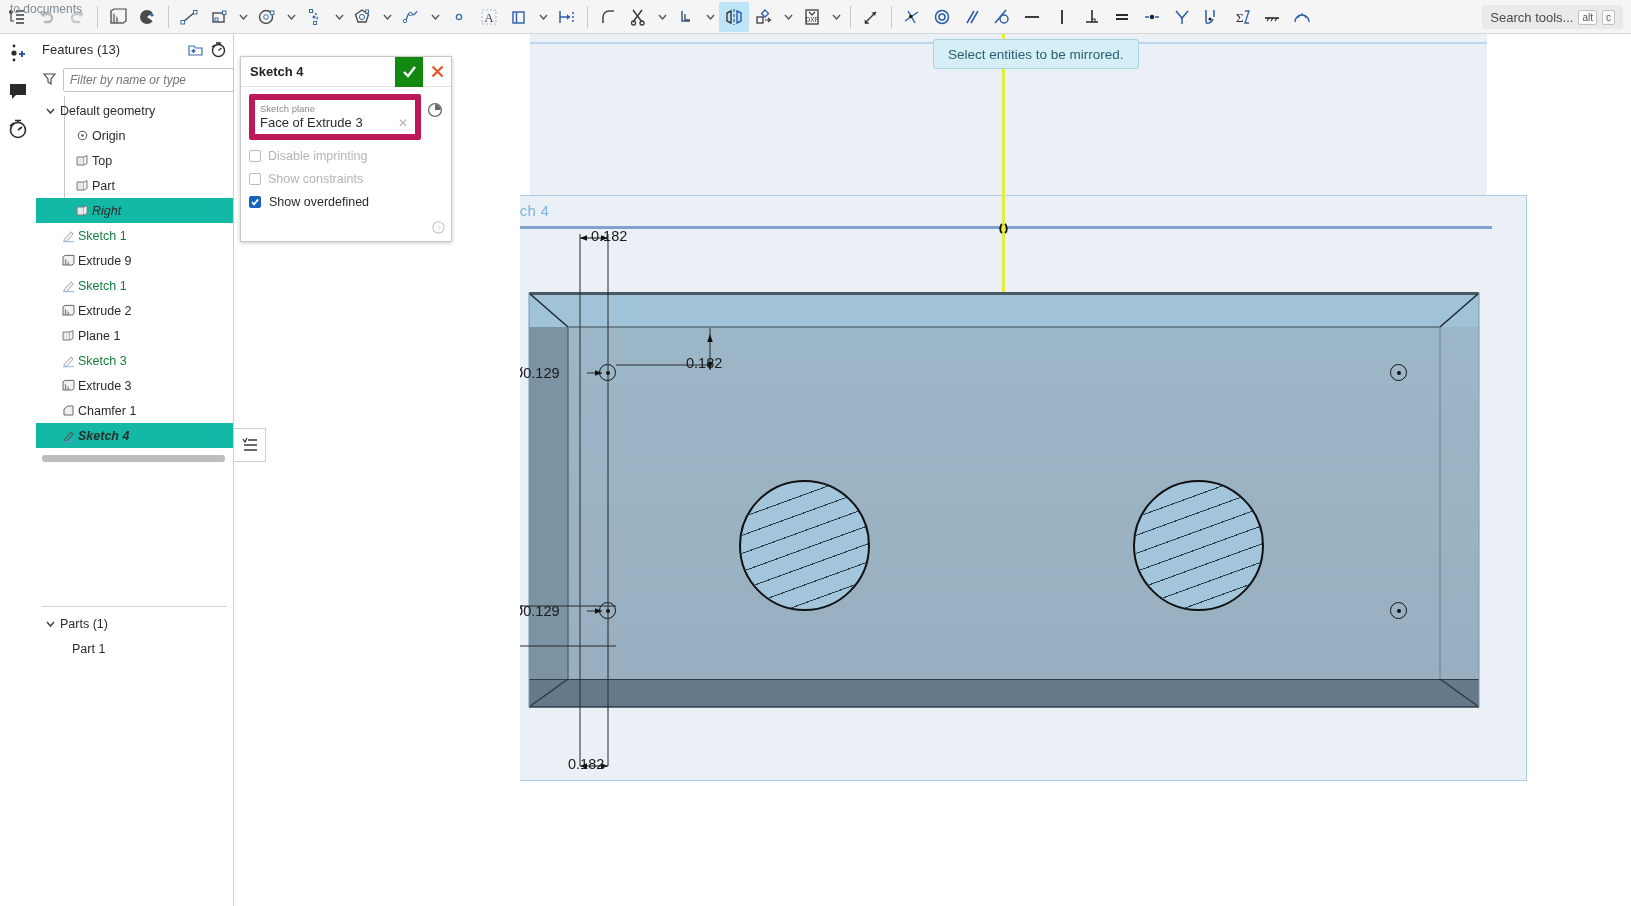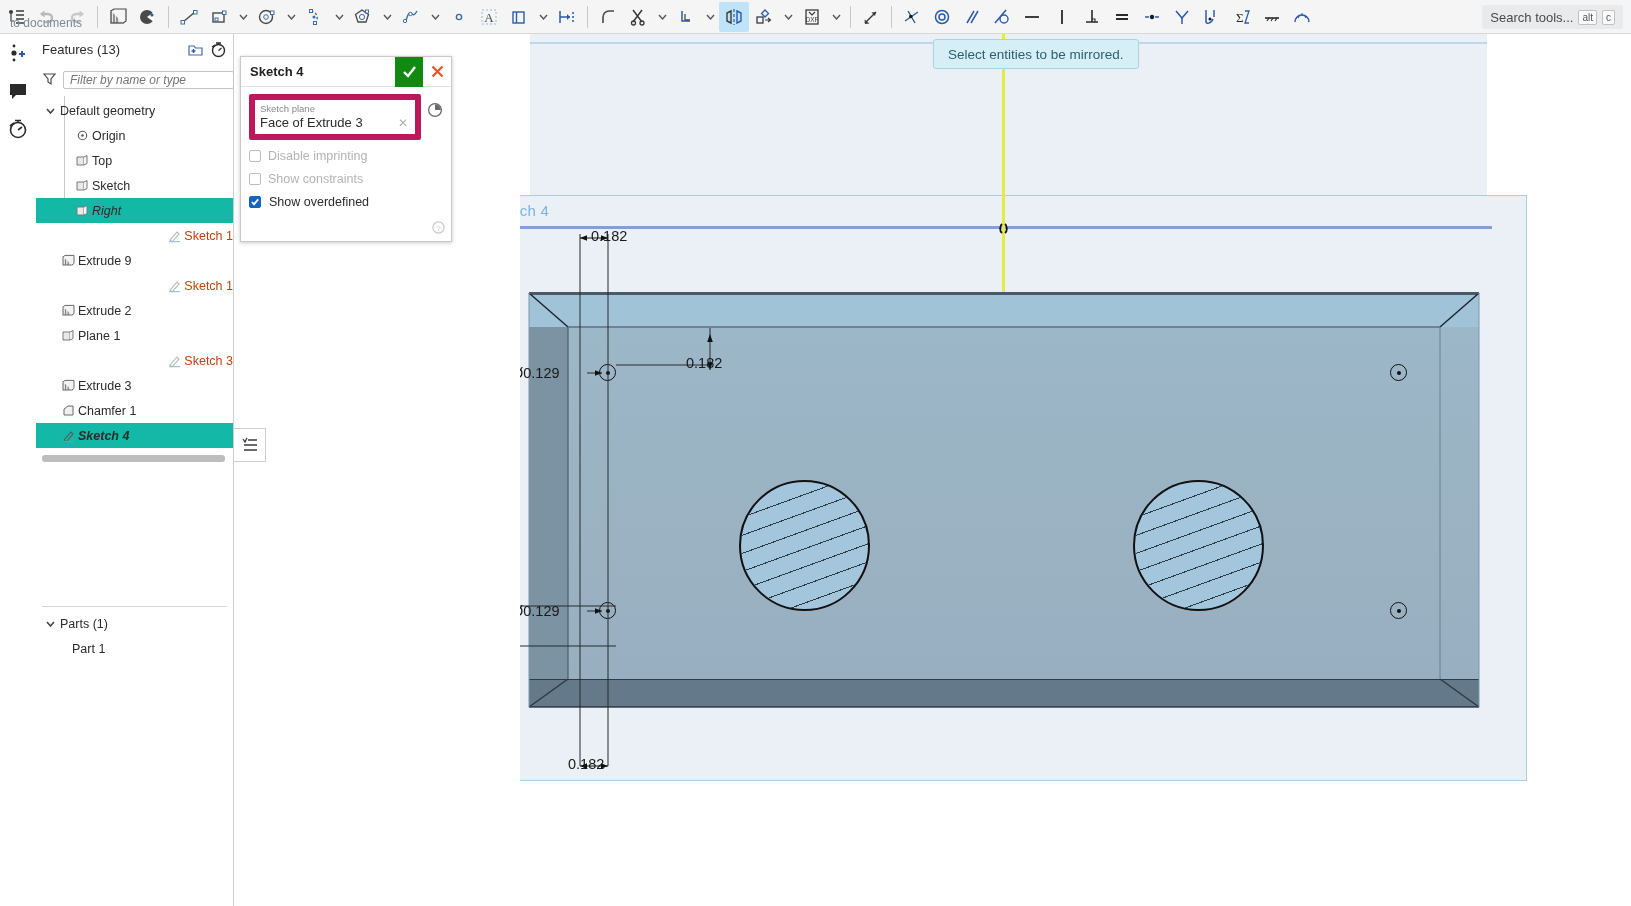--- a/index.html
+++ b/index.html
@@ -21,21 +21,21 @@
     width: 30px; height: 30px; display: flex; align-items: center;
     justify-content: center; flex: 0 0 auto; cursor: pointer;
     border-radius: 2px;
   }
   .tbtn.active { background: #bfe3f7; }
   .tbtn.caret { width: 18px; }
   .tsep {
     width: 1px; height: 22px; background: #c9c9c9; margin: 0 5px; flex: 0 0 auto;
   }
   .doc-link {
-    position: absolute; left: 10px; top: 16px; font-size: 12px;
+    position: absolute; left: 10px; top: 2px; font-size: 12px;
     color: #7d8a93; white-space: nowrap; pointer-events: none;
   }
   .search-box {
     position: absolute; right: 8px; top: 5px; height: 24px;
     background: #e9eaec; border-radius: 3px; display: flex;
     align-items: center; padding: 0 8px; font-size: 13px; color: #4a4a4a;
     cursor: text; gap: 5px;
   }
   .kbd {
     background: #fbfbfb; border: 1px solid #c2c2c2; border-radius: 2px;
@@ -60,31 +60,31 @@
   }
   .fp-header {
     height: 30px; display: flex; align-items: center; padding: 0 6px; gap: 6px;
   }
   .fp-title { font-size: 13px; color: #2b2b2b; flex: 1; }
   .fp-icon { cursor: pointer; display: flex; align-items: center; }
   .fp-filter-row {
     height: 32px; display: flex; align-items: center; padding: 0 6px; gap: 6px;
   }
   .fp-filter-input {
-    flex: 1; height: 18px; border: 1px solid #c4c4c4; border-radius: 2px;
+    flex: 1; height: 24px; border: 1px solid #c4c4c4; border-radius: 2px;
     background: #fff; font-size: 12px; color: #9a9a9a; font-style: italic;
     padding: 0 6px; font-family: "Liberation Sans", sans-serif;
   }
   .tree { flex: 0 0 auto; padding-top: 2px; position: relative; }
   .tree-row {
     height: 25px; display: flex; align-items: center; font-size: 12.5px;
     color: #2b2b2b; cursor: pointer; padding-left: 4px; position: relative;
   }
   .tree-row.selected { background: #14b8a6; font-style: italic; }
-  .tree-row.dim { color: #c2410c; justify-content: flex-end; }
+  .tree-row.dim { color: #15803d; }
   .tree-row.bold { font-weight: bold; }
   .tree-ico { width: 20px; display: flex; justify-content: center; flex: 0 0 auto; }
   .tree-row.indent1 { padding-left: 22px; }
   .tree-row.indent2 { padding-left: 36px; }
   .vline {
     position: absolute; left: 28px; top: 0px; width: 1px; height: 126px;
     background: #c8c8c8;
   }
   .scroll-thumb {
     height: 7px; background: #bdbdbd; border-radius: 3px;
@@ -619,21 +619,21 @@
         <span>Top</span>
       </div>
 
       <div class="tree-row indent2">
         <span class="tree-ico">
           <svg width="14" height="14" viewBox="0 0 14 14">
               <path d="M2 3 h7 v8 H2 Z" fill="#e9e9e9" stroke="#7a7a7a" stroke-width="1"></path>
               <path d="M9 3 l3 -1.5 v8 L9 11" fill="#f5f5f5" stroke="#7a7a7a" stroke-width="1"></path>
             </svg>
         </span>
-        <span>Sketch</span>
+        <span>Part</span>
       </div>
 
       <div class="tree-row indent2 selected">
         <span class="tree-ico">
           <svg width="14" height="14" viewBox="0 0 14 14">
               <path d="M2 3 h7 v8 H2 Z" fill="#e9e9e9" stroke="#7a7a7a" stroke-width="1"></path>
               <path d="M9 3 l3 -1.5 v8 L9 11" fill="#f5f5f5" stroke="#7a7a7a" stroke-width="1"></path>
             </svg>
         </span>
         <span>Right</span>

